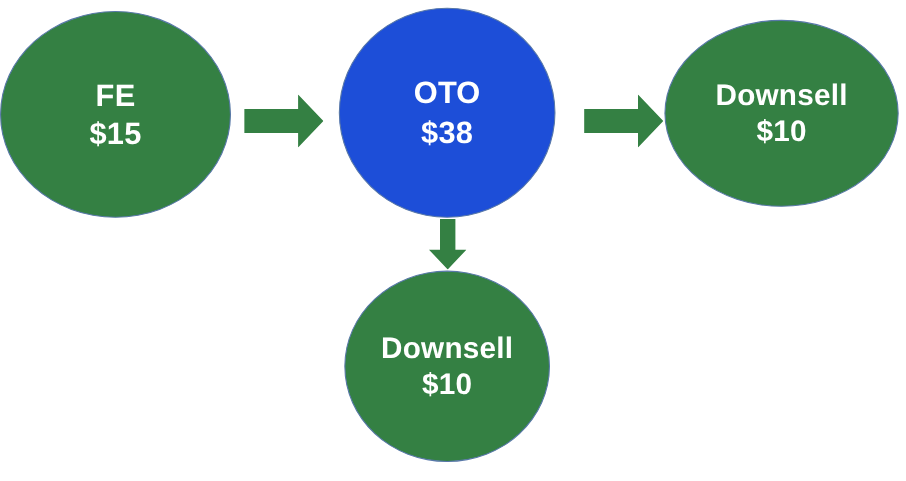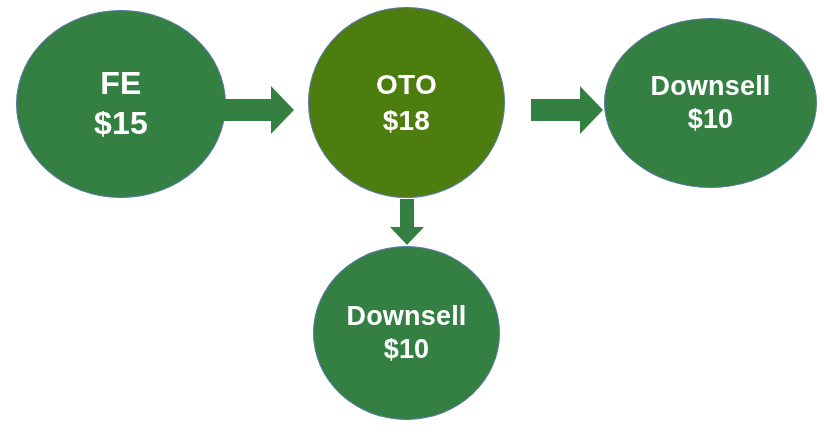--- a/index.html
+++ b/index.html
@@ -32,22 +32,22 @@
     letter-spacing: 0.2px;
   }
   .node .node-label,
   .node .node-price {
     display: block;
     font-weight: bold;
     white-space: nowrap;
   }
   
   #node-fe {
-    left: 16px;  top: 10px;  width: 210px; height: 188px;
-    font-size: 32px;
+    left: 0;  top: 10px;  width: 210px; height: 188px;
+    font-size: 28px;
   }
   #node-oto {
     left: 308px; top: 7px;  width: 197px; height: 191px;
     font-size: 28px;
   }
   #node-downsell-right {
     left: 604px; top: 18px; width: 213px; height: 170px;
     font-size: 27px;
   }
   #node-downsell-bottom {
@@ -71,23 +71,23 @@
 </head>
 <body>
 
 <div id="canvas" style="background: rgb(255, 255, 255);">
 
   <div class="node" id="node-fe" style="background: rgb(52, 128, 67); color: rgb(255, 255, 255); border: 1px solid rgb(88, 120, 168);">
     <span class="node-label">FE</span>
     <span class="node-price">$15</span>
   </div>
 
-  <div class="node" id="node-oto" style="background: #4d7c0f; color: rgb(255, 255, 255); border: 1px solid rgb(88, 120, 168);">
+  <div class="node" id="node-oto" style="background: #1d4ed8; color: rgb(255, 255, 255); border: 1px solid rgb(88, 120, 168);">
     <span class="node-label">OTO</span>
-    <span class="node-price">$18</span>
+    <span class="node-price">$38</span>
   </div>
 
   <div class="node" id="node-downsell-right" style="background: rgb(52, 128, 67); color: rgb(255, 255, 255); border: 1px solid rgb(88, 120, 168);">
     <span class="node-label">Downsell</span>
     <span class="node-price">$10</span>
   </div>
 
   <div class="node" id="node-downsell-bottom" style="background: rgb(52, 128, 67); color: rgb(255, 255, 255); border: 1px solid rgb(88, 120, 168);">
     <span class="node-label">Downsell</span>
     <span class="node-price">$10</span>

